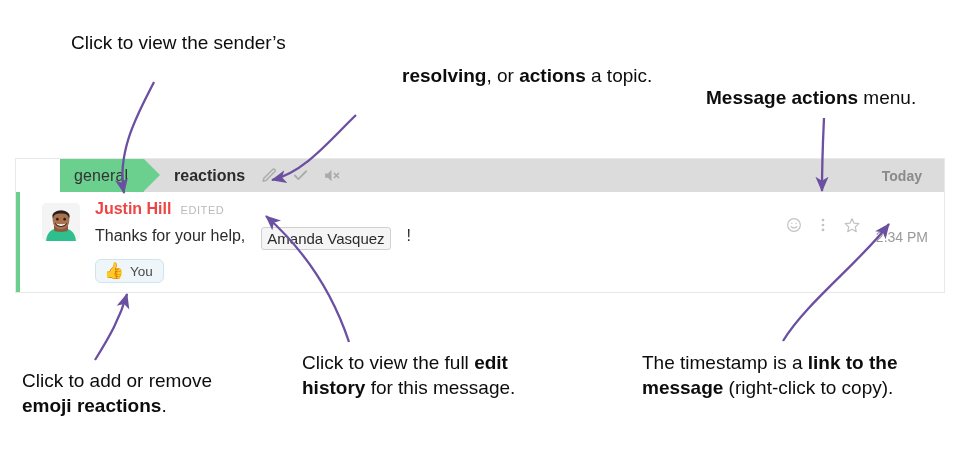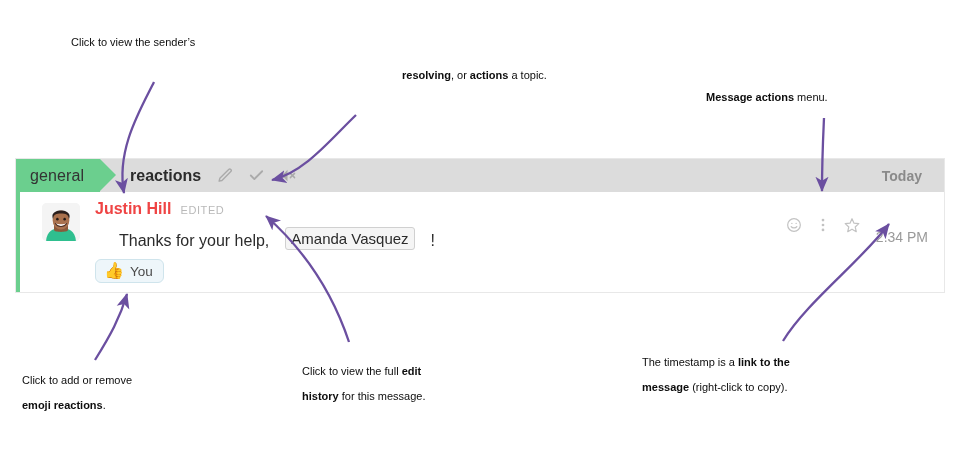--- a/index.html
+++ b/index.html
@@ -18,21 +18,21 @@
 
   .stage {
     position: absolute;
     inset: 0;
   }
 
   
   .annotation {
     position: absolute;
     font-family: "Liberation Sans", sans-serif;
-    font-size: 11px;
+    font-size: 19px;
     line-height: 25px;
     color: #0d0d0d;
     white-space: nowrap;
   }
   .annotation b { font-weight: bold; }
 
   
   .arrows {
     position: absolute;
     left: 0; top: 0;
@@ -50,20 +50,21 @@
     background: #ffffff;
     box-shadow: 0 0 0 1px #e8e8e8;
   }
 
   .topic-bar {
     position: relative;
     height: 33px;
     background: #dcdcdc;
     display: flex;
     align-items: center;
+    margin-left: 44px;
   }
 
   .stream-badge {
     position: relative;
     height: 33px;
     background: #6bcf8e;
     display: flex;
     align-items: center;
     padding: 0 16px 0 14px;
     font-size: 16px;
@@ -153,24 +154,23 @@
     letter-spacing: 0.6px;
     color: #b9b9b9;
     font-weight: normal;
   }
 
   .msg-text {
     margin-top: 5px;
     font-size: 16px;
     color: #2b2b2b;
     display: flex;
-    align-items: flex-end;
+    align-items: flex-start;
     gap: 12px;
     white-space: nowrap;
-    margin-left: 24px;
   }
   .mention {
     display: inline-block;
     border: 1px solid #d0d0d0;
     border-radius: 3px;
     background: #f5f5f5;
     padding: 1px 5px;
     margin: 0 4px;
     font-size: 15px;
     color: #2b2b2b;
@@ -250,21 +250,21 @@
 
   <div class="annotation" style="left:706px; top:85px;">
     <b>Message actions</b><span> menu.</span>
   </div>
 
   <div class="annotation" style="left:22px; top:368px;">
     <div><span>Click to add or remove</span></div>
     <div><b>emoji reactions</b><span>.</span></div>
   </div>
 
-  <div class="annotation" style="left:302px; top:359px;">
+  <div class="annotation" style="left:302px; top:350px;">
     <div><span>Click to view the full </span><b>edit</b></div>
     <div><b>history</b><span> for this message.</span></div>
   </div>
 
   <div class="annotation" style="left:642px; top:350px;">
     <div><span>The timestamp is a </span><b>link to the</b></div>
     <div><b>message</b><span> (right-click to copy).</span></div>
   </div>
 
   <div class="callout">

